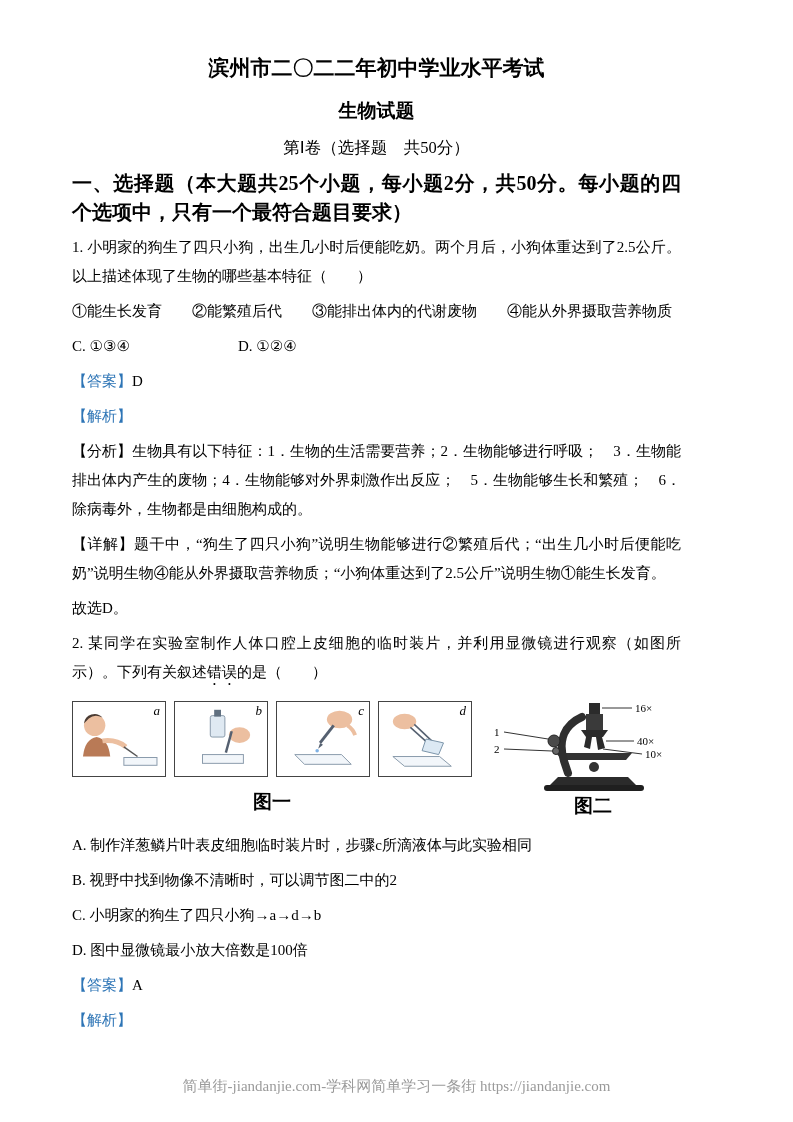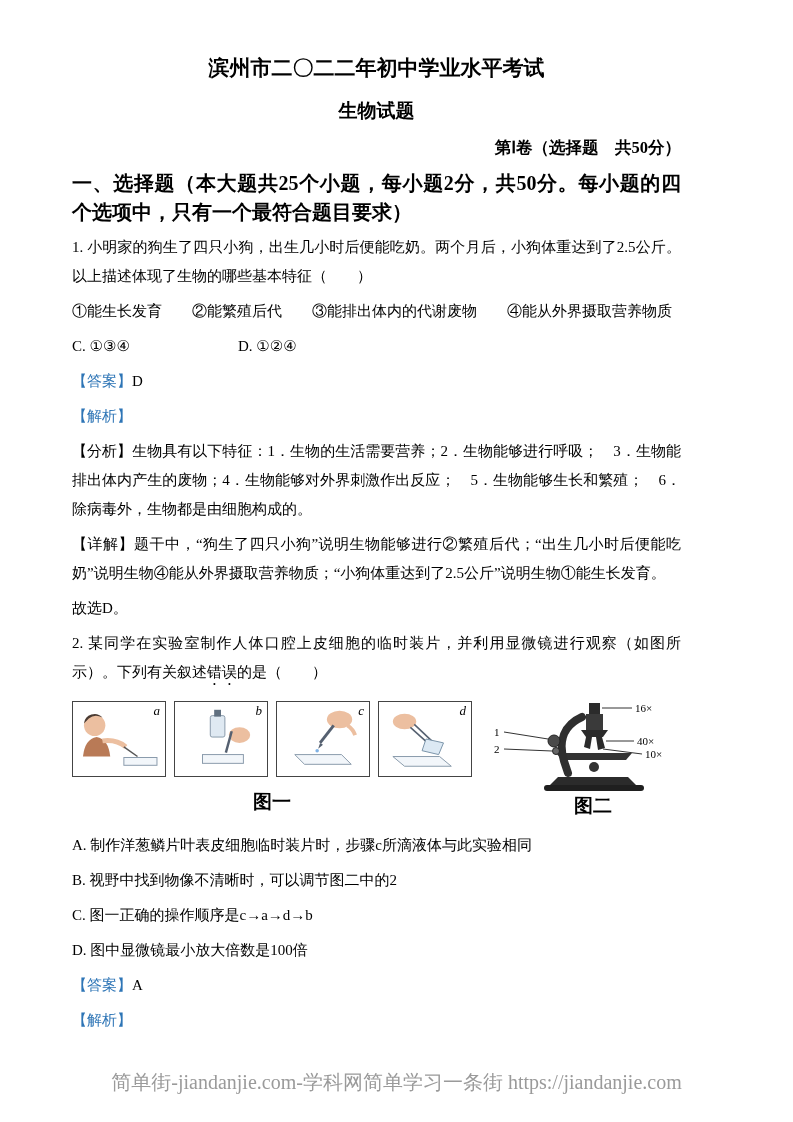--- a/index.html
+++ b/index.html
@@ -10,21 +10,21 @@
     height: 1122px;
     margin: 0 auto;
     background: #ffffff;
     color: #000;
     font-family: "Liberation Serif", serif;
     overflow: hidden;
   }
   .content { padding: 54px 112px 0 72px; }
   .title    { text-align: center; font-size: 21px;   font-weight: bold; margin: 0 0 16px; }
   .subtitle { text-align: center; font-size: 19px;   font-weight: bold; margin: 0 0 13px; }
-  .section-head { text-align: right; font-size: 16.5px; font-weight: bold; margin: 0 0 10px; }
+  .section-head { text-align: center; font-size: 16.5px; font-weight: normal; margin: 0 0 10px; }
   .para { margin: 0 0 6px; font-size: 15px; line-height: 29px; text-align: justify; }
   .instructions { font-weight: bold; font-size: 20px; }
   .options-row { display: flex; margin: 0 0 6px; font-size: 15px; line-height: 29px; }
   .options-row .opt { width: 166px; }
   .options-row .opt:last-child { width: auto; }
   .blue { color: var(--color-accent_blue, #2e75b6); }
   .emph {
     -webkit-text-emphasis: dot; -webkit-text-emphasis-position: under right;
     text-emphasis: dot; text-emphasis-position: under right;
   }
@@ -40,21 +40,21 @@
     position: absolute; top: 1px; right: 5px;
     font-size: 13px; font-style: italic; line-height: 15px;
   }
   .caption { text-align: center; font-size: 19px; margin-top: 12px; font-weight: bold; }
   .fig2 { width: 214px; margin-left: 14px; }
   .fig2 svg { display: block; width: 214px; height: 90px; }
   .fig2 .caption { margin-top: 2px; }
   .fig2 text { font-size: 11px; fill: #000; font-family: "Liberation Serif", serif; }
   .footer {
     position: absolute; left: 0; right: 0; bottom: 26px;
-    text-align: center; font-size: 20px;
+    text-align: center; font-size: 15px;
     color: var(--color-footer_gray, #9a9a9a);
   }
 </style>
 </head>
 <body>
 
 <div class="page">
   <div class="content">
 
     <h1 class="title">滨州市二〇二二年初中学业水平考试</h1>
@@ -167,21 +167,21 @@
           <text x="151" y="44">40×</text>
           <text x="159" y="57">10×</text>
         </svg>
         <div class="caption">图二</div>
       </div>
 
     </div>
 
     <p class="para">A. 制作洋葱鳞片叶表皮细胞临时装片时，步骤c所滴液体与此实验相同</p>
     <p class="para">B. 视野中找到物像不清晰时，可以调节图二中的2</p>
-    <p class="para">C. 图一正确的操作顺序是c→a→d→b</p>
+    <p class="para">C. 小明家的狗生了四只小狗→a→d→b</p>
     <p class="para">D. 图中显微镜最小放大倍数是100倍</p>
 
     <p class="para">
       <span class="blue">【答案】</span><span>A</span>
     </p>
     <p class="para">
       <span class="blue">【解析】</span>
     </p>
 
   </div>

